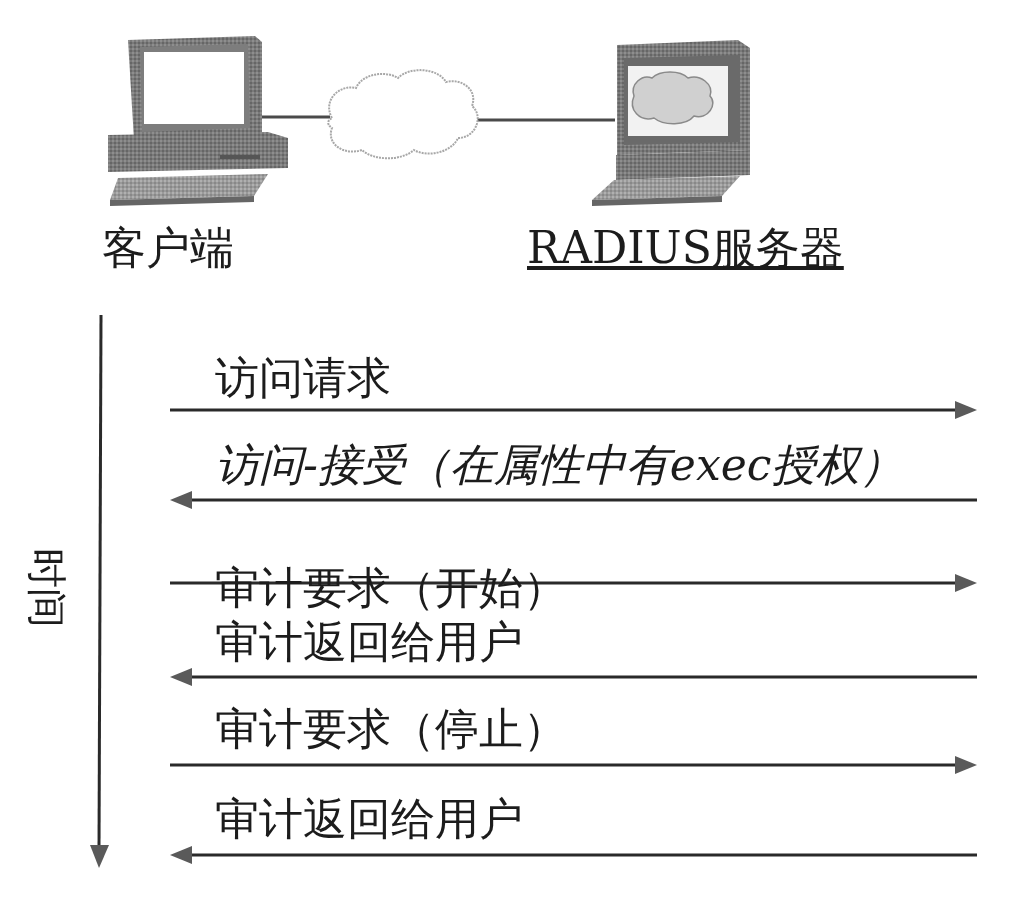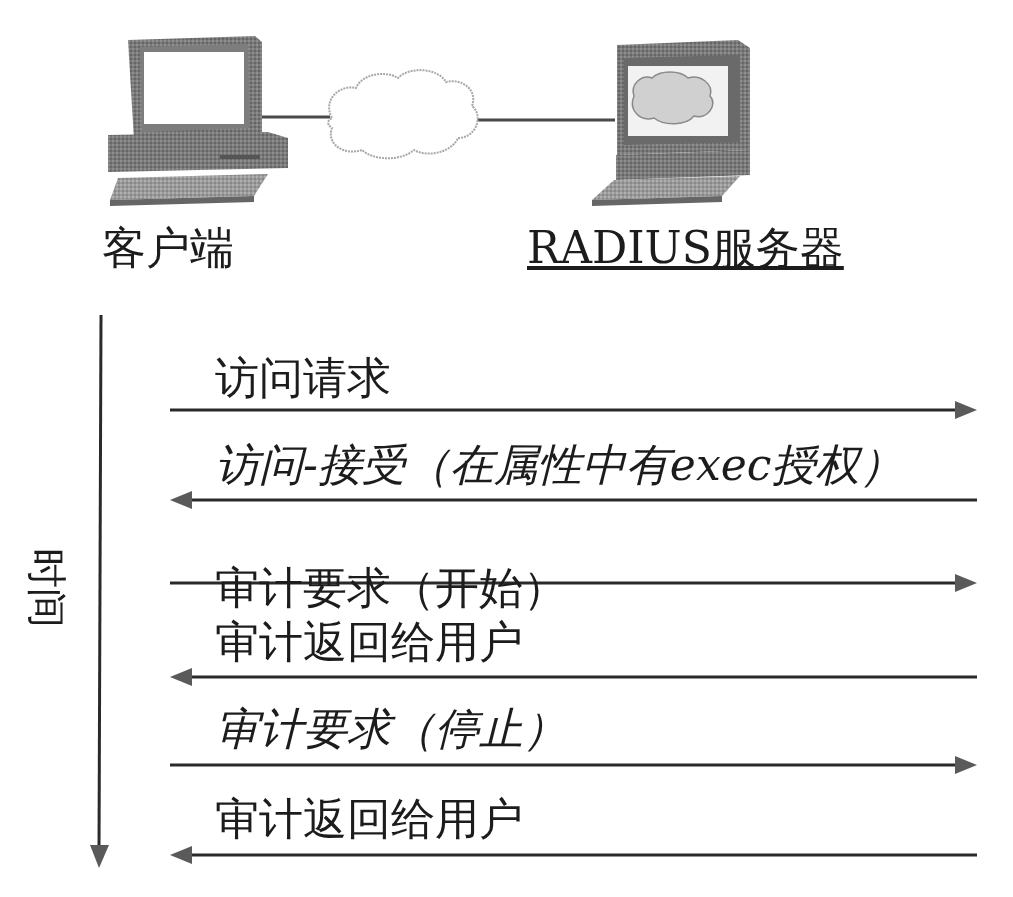--- a/index.html
+++ b/index.html
@@ -93,14 +93,14 @@
 
 <div class="node-label" style="left:102px; top:226px;">客户端</div>
 <div class="node-label" style="left:527px; top:226px;text-decoration:underline;">RADIUS服务器</div>
 
 <div class="time-label" style="left:67px; top:548px;">时间</div>
 
 <div class="msg-label" style="left:215px; top:356px;">访问请求</div>
 <div class="msg-label" style="left:215px; top:443px;font-style:italic;">访问-接受（在属性中有exec授权）</div>
 <div class="msg-label" style="left:215px; top:530px;margin-top:36px;">审计要求（开始）</div>
 <div class="msg-label" style="left:215px; top:620px;">审计返回给用户</div>
-<div class="msg-label" style="left:215px; top:707px;font-style:italic;">审计要求（停止）</div>
+<div class="msg-label" style="left:215px; top:707px;">审计要求（停止）</div>
 <div class="msg-label" style="left:215px; top:797px;">审计返回给用户</div>
 
 </body></html>

